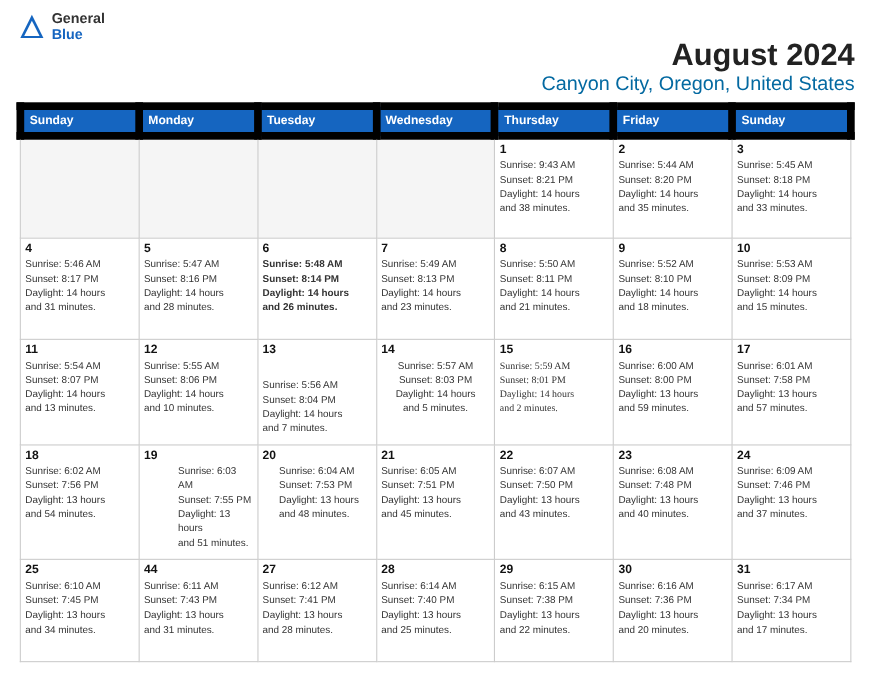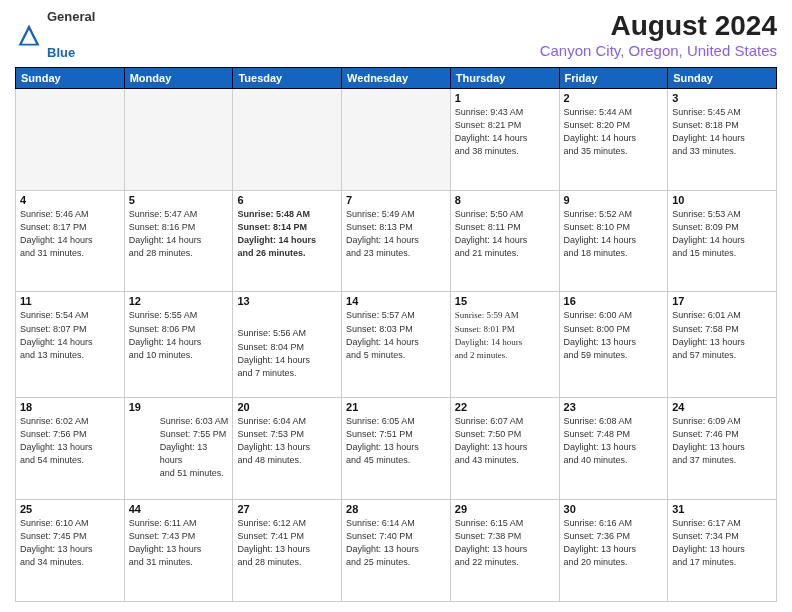--- a/index.html
+++ b/index.html
@@ -27,55 +27,55 @@
       display: flex;
       align-items: center;
       gap: 0;
     }
     .logo-text {
       display: flex;
       flex-direction: column;
       font-size: 13px;
       font-weight: bold;
       line-height: 1.1;
-      gap: 22px;
     }
     .logo-general { color: #333; }
     .logo-blue { color: #1565c0; }
     .logo-icon {
       width: 28px;
       height: 28px;
       margin-right: 4px;
     }
     .title-block {
       text-align: right;
     }
     .month-year {
       font-size: 28px;
       font-weight: bold;
       color: #222;
+      margin-top: 24px;
     }
     .location {
-      font-size: 15px;
-      color: #8b5cf6;
+      font-size: 18px;
+      color: #0369a1;
     }
     .calendar {
       flex: 1;
       border-collapse: collapse;
       width: 100%;
       table-layout: fixed;
     }
     .calendar thead tr th {
       background-color: #1565c0;
       color: #fff;
       font-size: 11px;
       font-weight: bold;
       text-align: left;
       padding: 4px 5px;
-      border: 1px solid #000000;
+      border: 7px solid #000000;
     }
     .calendar tbody tr td {
       border: 1px solid #ccc;
       vertical-align: top;
       padding: 3px 4px;
       font-size: 9.2px;
       color: #222;
       background: #fff;
       height: 88px;
     }
@@ -224,21 +224,21 @@
           </td>
           <td>
             <span class="day-number">13</span>
             <div class="day-info" style="white-space: pre-line; margin-top: 20px;">Sunrise: 5:56 AM
 Sunset: 8:04 PM
 Daylight: 14 hours
 and 7 minutes.</div>
           </td>
           <td>
             <span class="day-number">14</span>
-            <div class="day-info" style="white-space: pre-line;">Sunrise: 5:57 AM
+            <div class="day-info" style="white-space: pre-line; text-align: center;">Sunrise: 5:57 AM
 Sunset: 8:03 PM
 Daylight: 14 hours
 and 5 minutes.</div>
           </td>
           <td>
             <span class="day-number">15</span>
             <div class="day-info" style="white-space: pre-line; font-family: Liberation Serif, serif;">Sunrise: 5:59 AM
 Sunset: 8:01 PM
 Daylight: 14 hours
 and 2 minutes.</div>
@@ -268,21 +268,21 @@
           </td>
           <td>
             <span class="day-number">19</span>
             <div class="day-info" style="white-space: pre-line; margin-left: 31px;">Sunrise: 6:03 AM
 Sunset: 7:55 PM
 Daylight: 13 hours
 and 51 minutes.</div>
           </td>
           <td>
             <span class="day-number">20</span>
-            <div class="day-info" style="white-space: pre-line;">Sunrise: 6:04 AM
+            <div class="day-info" style="white-space: pre-line; margin-left: 15px;">Sunrise: 6:04 AM
 Sunset: 7:53 PM
 Daylight: 13 hours
 and 48 minutes.</div>
           </td>
           <td>
             <span class="day-number">21</span>
             <div class="day-info" style="white-space: pre-line;">Sunrise: 6:05 AM
 Sunset: 7:51 PM
 Daylight: 13 hours
 and 45 minutes.</div>

